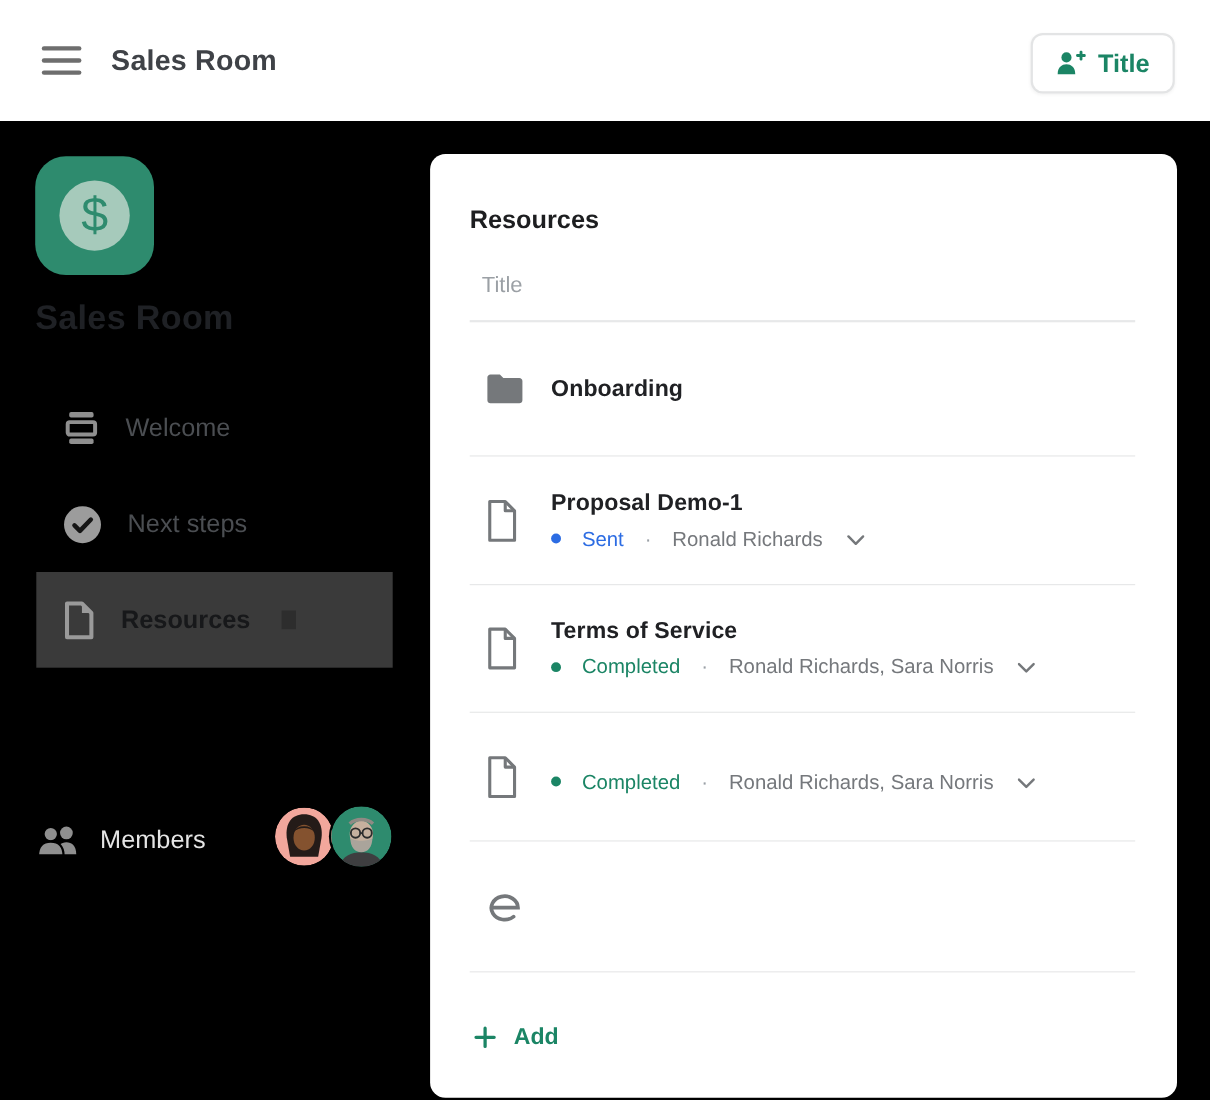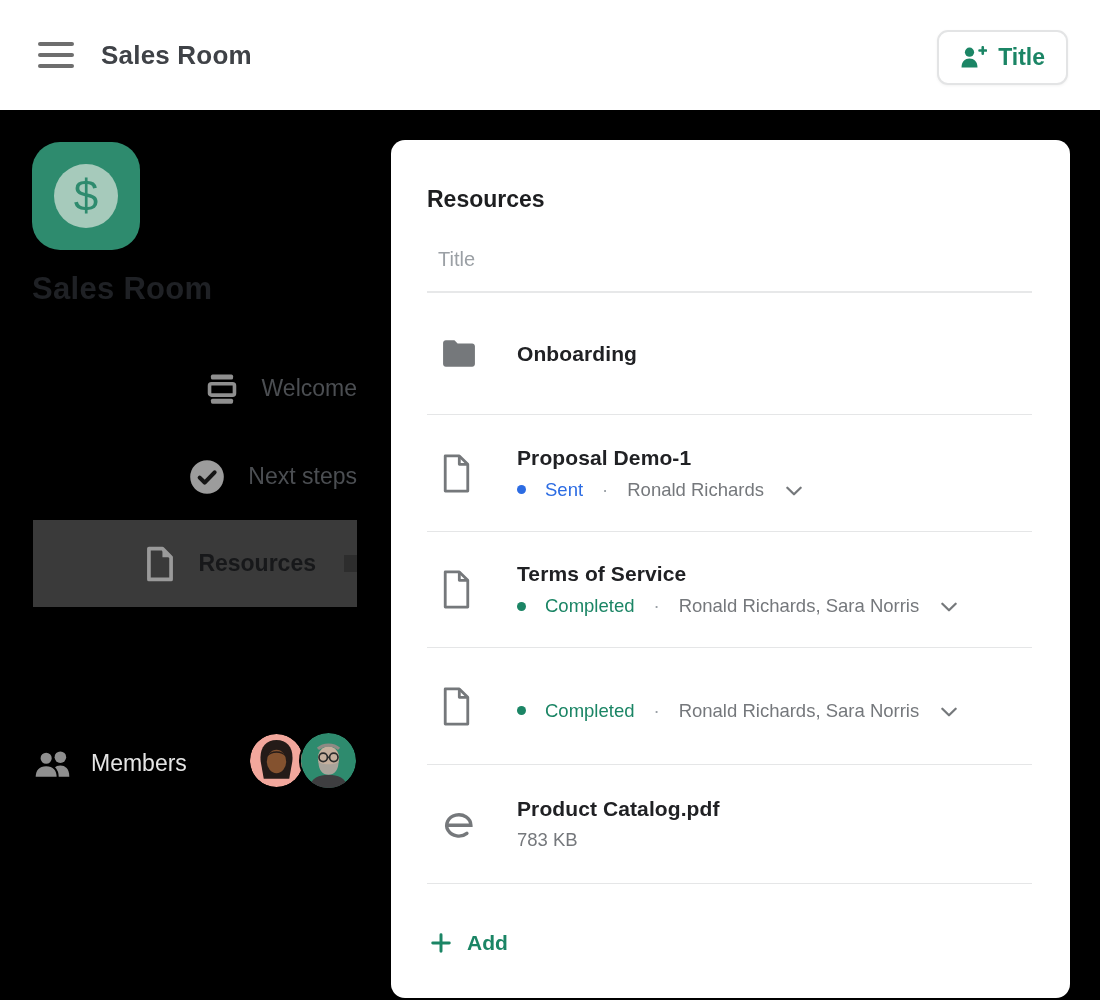--- a/index.html
+++ b/index.html
@@ -23,41 +23,41 @@
   .invite-btn .label{font-size:23px;font-weight:bold;color:#1b8565;}
   
   .main{position:absolute;top:110px;left:0;width:1100px;height:890px;background:#000;}
   
   .app-icon{position:absolute;left:32px;top:32px;width:108px;height:108px;border-radius:28px;background:#2e8b6e;}
   .app-icon .circle{position:absolute;left:22px;top:22px;width:64px;height:64px;border-radius:50%;background:#a6cabb;
     display:flex;align-items:center;justify-content:center;}
   .app-icon .circle span{font-size:44px;color:#2e8b6e;line-height:1;}
   .room-title{position:absolute;left:32px;top:161px;font-size:31px;font-weight:bold;color:#1f2125;letter-spacing:.3px;}
   .nav-item{position:absolute;left:33px;width:324px;height:87px;box-sizing:border-box;
-    display:flex;align-items:center;gap:22px;padding-left:23px;cursor:pointer;justify-content:flex-end;}
+    display:flex;align-items:center;gap:22px;padding-left:23px;cursor:pointer;}
   .nav-item .nav-label{font-size:23px;color:#4b4e52;}
   .nav-item.selected{background:#3a3a3a;}
   .nav-item.selected .nav-label{font-weight:bold;color:#17181a;}
   .cursor-block{display:inline-block;width:13px;height:17px;background:#2d2d2d;margin-left:6px;}
   .members-row{position:absolute;left:33px;top:610px;width:324px;height:87px;display:flex;align-items:center;gap:18px;cursor:pointer;}
   .members-row .nav-label{font-size:23px;color:#e5e5e5;}
   .avatar{position:absolute;border-radius:50%;overflow:hidden;}
   .avatar.a1{left:250px;top:624px;width:53px;height:53px;}
   .avatar.a2{left:301px;top:623px;width:55px;height:55px;box-shadow:0 0 0 2px #000;}
   
   .card{position:absolute;left:391px;top:30px;width:679px;height:858px;background:#fff;border-radius:14px;
     box-sizing:border-box;padding:0 38px 0 36px;}
   .panel-title{margin:0;padding-top:46px;font-size:23px;font-weight:bold;color:#1d1e20;}
   .title-input{display:block;width:100%;height:66px;margin-top:14px;box-sizing:border-box;
     border:0;border-bottom:2px solid #e7e8e9;outline:none;padding:0 0 0 11px;
     font-family:"Liberation Sans",sans-serif;font-size:20px;color:#202124;background:transparent;}
   .title-input::placeholder{color:#9ba0a5;}
   .item{display:flex;align-items:center;border-bottom:1px solid #e5e6e7;cursor:pointer;}
   .item .icon-col{width:74px;flex:none;box-sizing:border-box;padding-left:14px;display:flex;align-items:center;}
-  .item .text-col{display:flex;flex-direction:column;margin-left:16px;}
+  .item .text-col{display:flex;flex-direction:column;}
   .item-title{font-size:21px;font-weight:bold;color:#202124;letter-spacing:.1px;}
   .item-sub{display:flex;align-items:center;margin-top:9px;font-size:18.5px;color:#75787c;gap:19px;}
   .dot{width:9px;height:9px;border-radius:50%;flex:none;}
   .dot.blue{background:#2c6ce3;}
   .dot.green{background:#1b8565;}
   .status-text.sent{color:#2c6ce3;}
   .status-text.completed{color:#1b8565;}
   .sep{color:#9aa0a6;}
   .chevron{margin-left:3px;margin-top:2px;}
   .size-text{margin-top:8px;font-size:18.5px;color:#75787c;}
@@ -231,24 +231,20 @@
         </span>
       </div>
     </div>
 
     <div class="item row-h5">
       <div class="icon-col">
         <svg width="37" height="37" viewBox="0 0 26 26">
           <path d="M4 13.5 H21 A8.5 7.5 0 1 0 18.2 19.2" fill="none" stroke="#75787b" stroke-width="2.4" stroke-linecap="round"></path>
         </svg>
       </div>
-      <div class="text-col">
-        <span class="item-title">Product Catalog.pdf</span>
-        <span class="size-text">783 KB</span>
-      </div>
     </div>
 
     <div class="add-row">
       <svg width="22" height="22" viewBox="0 0 20 20">
         <path d="M10 2.5 v15 M2.5 10 h15" stroke="#1b8565" stroke-width="2.7" stroke-linecap="round" fill="none"></path>
       </svg>
       <span class="label">Add</span>
     </div>
   </div>
 </div>

